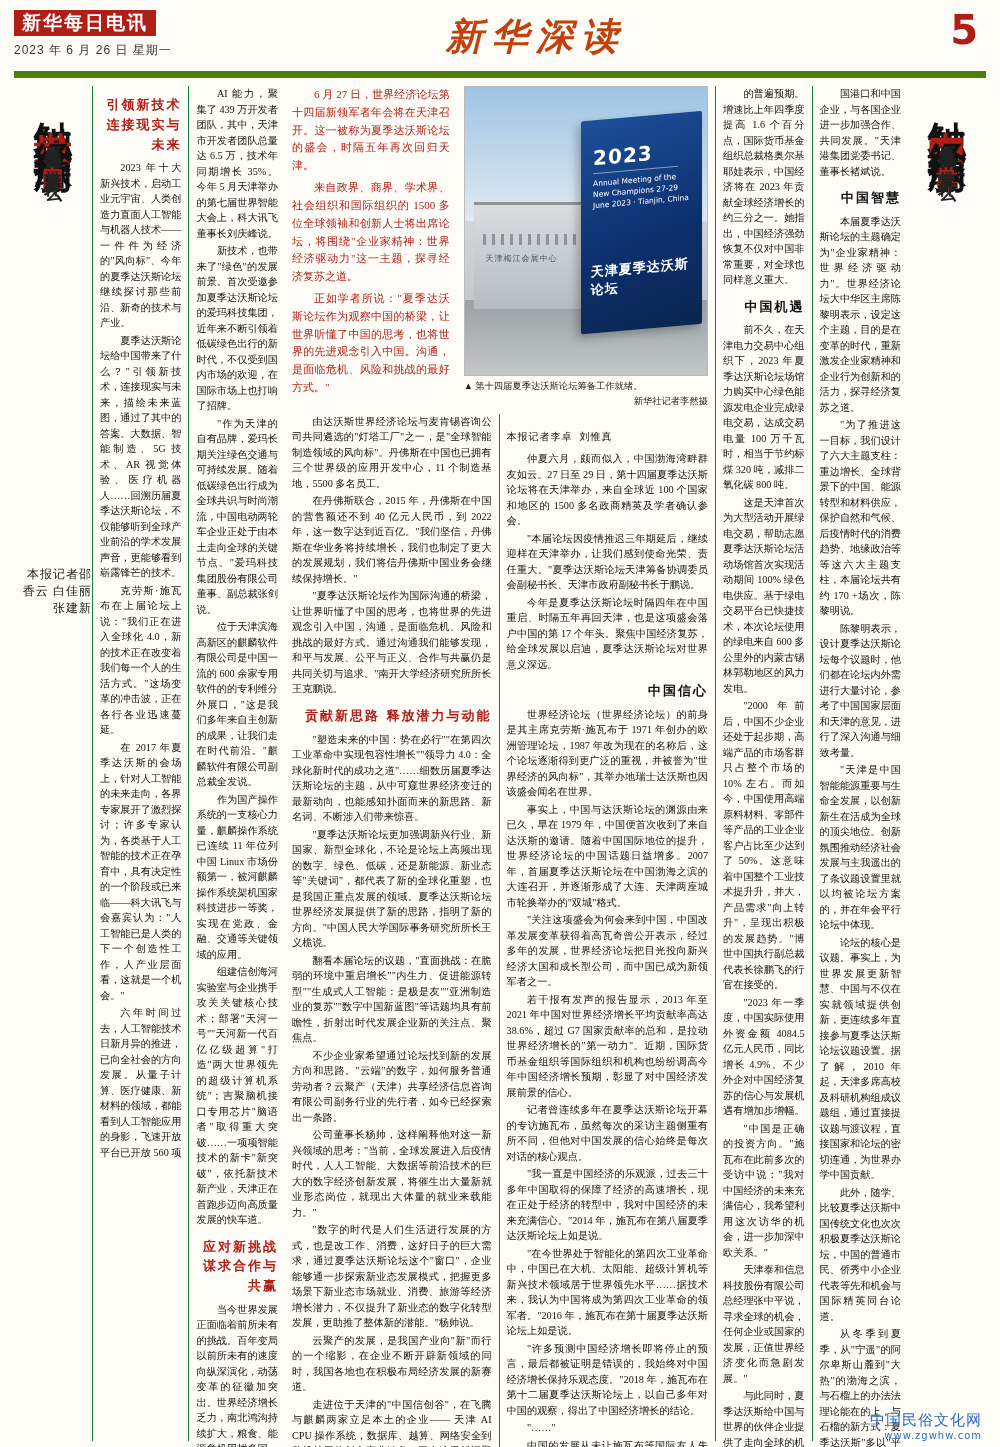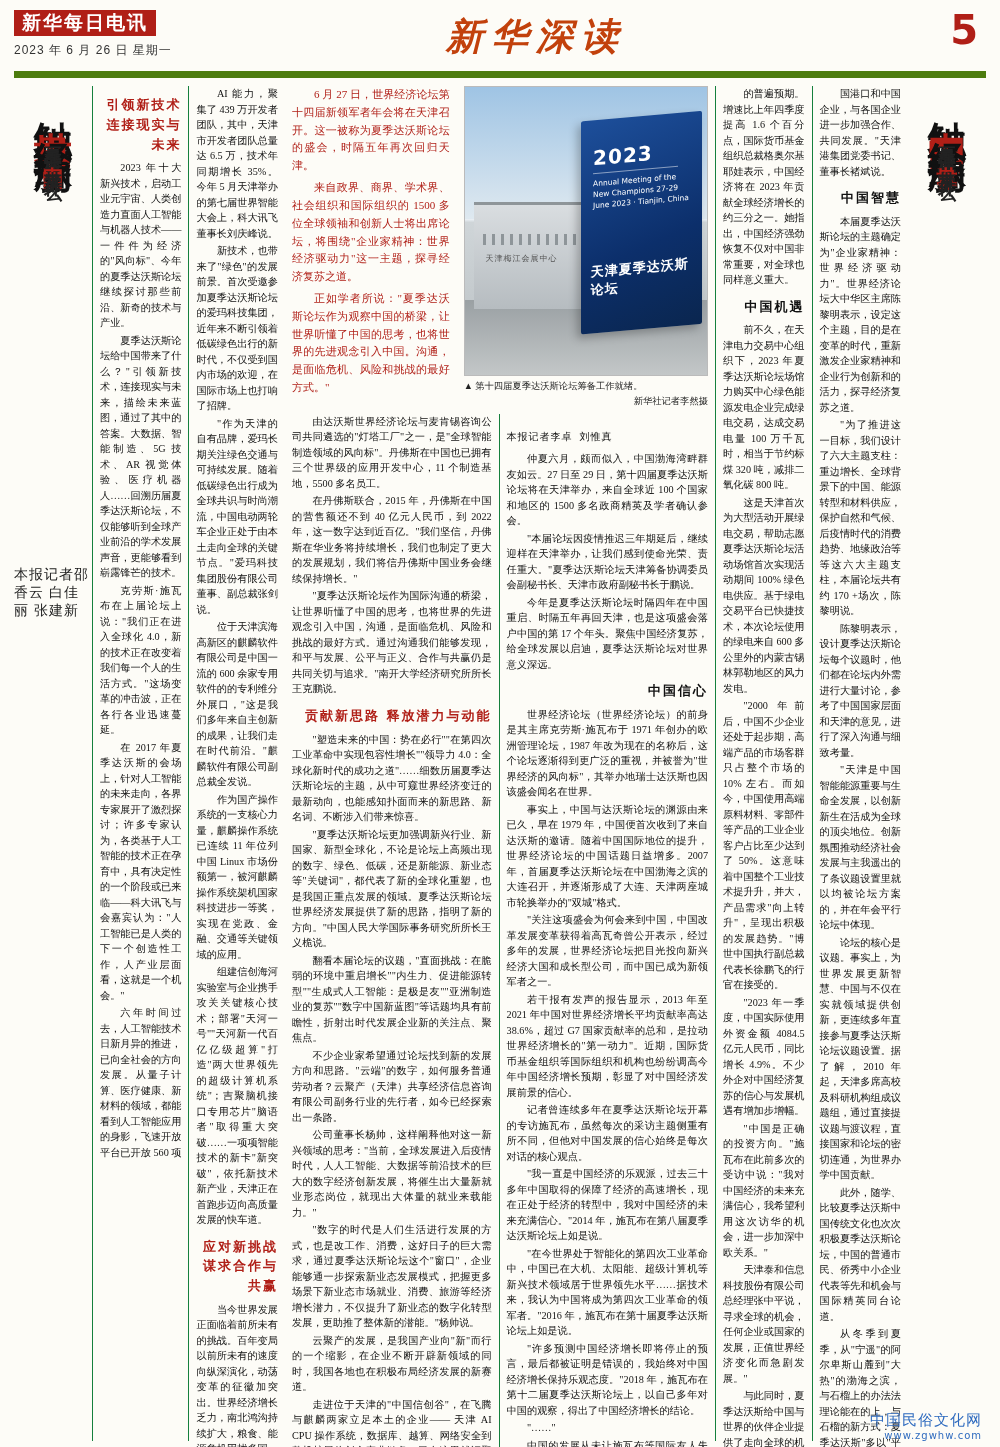--- a/index.html
+++ b/index.html
@@ -98,24 +98,24 @@
   .vh-sub{
     font-size:18px;
     letter-spacing:3px;
     line-height:1.5;
     color:#222;
     margin-right:6px;
     font-weight:bold;
   }
   .vh-sub .accent{color:#b01f17;font-size:21px;}
   .byline-h{
-    font-size:14px;
+    font-size:12px;
     font-family:"Liberation Sans", sans-serif;
     color:#222;
-    text-align:left;
+    text-align:right;
     margin-top:14px;
     letter-spacing:1px;
   }
   
   .tcol{
     width:153px;
     padding:0 7px;
     font-size:10.2px;
     line-height:1.52;
     text-align:justify;

